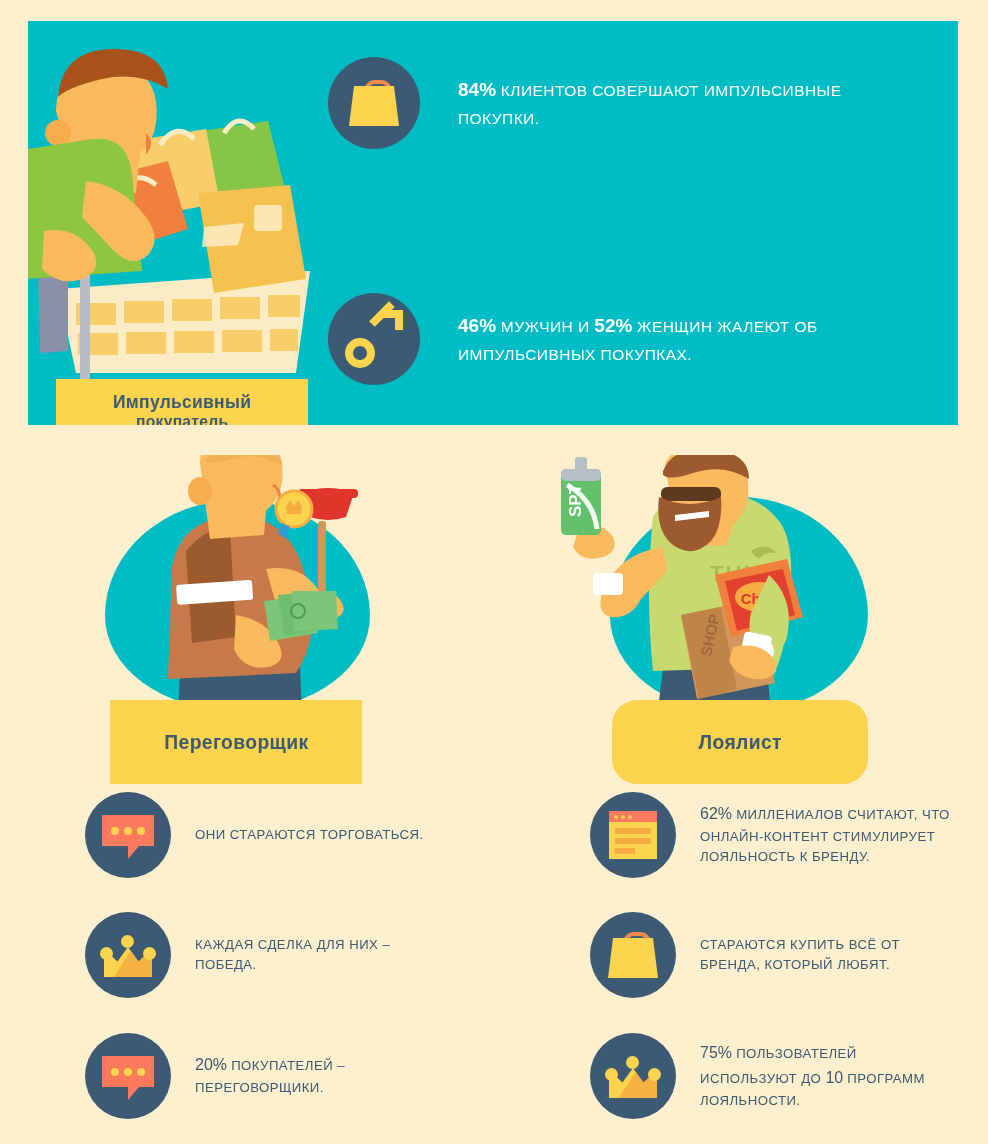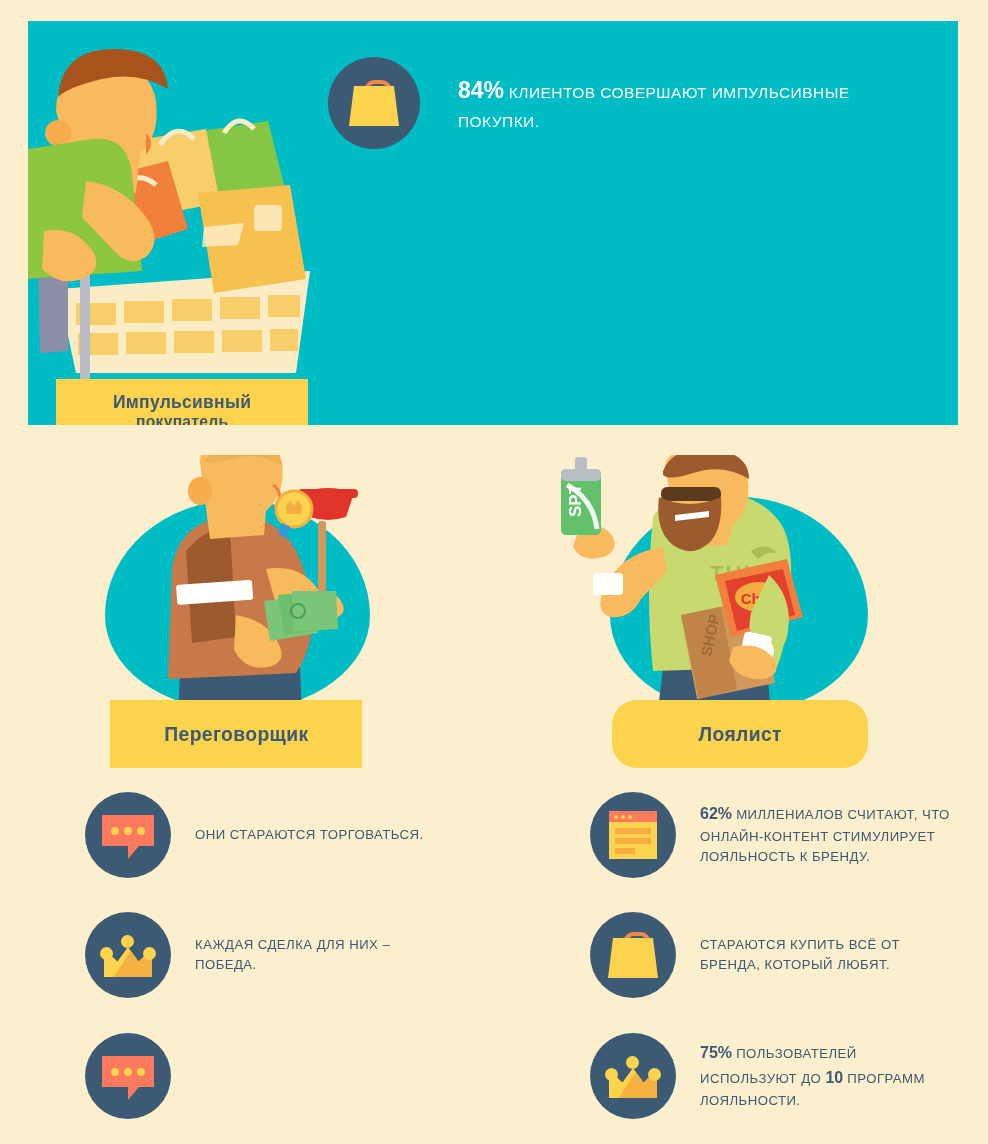--- a/index.html
+++ b/index.html
@@ -55,37 +55,37 @@
   }
   .fact-txt{
     margin-left:38px;
     color:#ffffff;
     font-size:15.5px;
     letter-spacing:.45px;
     line-height:1.62;
     max-width:460px;
     text-transform:uppercase;
   }
-  .fact-txt b{font-weight:bold;font-size:23px;letter-spacing:0;}
+  .fact-txt b{font-weight:bold;font-size:19px;letter-spacing:0;}
 
   
   .col{position:absolute;top:455px;width:440px;height:690px;}
   .col.left{left:40px;}
   .col.right{left:545px;}
 
   .blob{
     position:absolute;left:65px;top:45px;width:265px;height:210px;
     background:#00BCC4;border-radius:50% 50% 48% 48%/55% 55% 45% 45%;
   }
   .col.right .blob{left:65px;top:42px;width:258px;height:215px;}
 
   .illus{position:absolute;left:0;top:0;width:440px;height:262px;overflow:hidden;}
 
   .caption{
-    position:absolute;top:245px;width:252px;height:68px;
+    position:absolute;top:245px;width:252px;height:84px;
     background:#FCD34D;
     display:flex;align-items:center;justify-content:center;
   }
   .col.left .caption{left:70px;}
   .col.right .caption{left:67px;width:256px;border-radius:25px;}
   .caption .cap-text{
     color:#3C5A73;font-weight:bold;font-size:21px;letter-spacing:.4px;
     transform:scaleX(.92);
   }
 
@@ -100,21 +100,21 @@
   }
   .row-txt{
     margin-left:24px;
     color:#3C5A73;
     font-size:13.2px;
     letter-spacing:.45px;
     line-height:1.55;
     text-transform:uppercase;
     max-width:250px;
   }
-  .row-txt b{font-weight:bold;font-size:16px;letter-spacing:0;}
+  .row-txt b{font-weight:normal;font-size:16px;letter-spacing:0;}
 
   
   .ico{position:absolute;left:50%;top:50%;transform:translate(-50%,-50%);}
 
   
   .bag{width:50px;height:46px;position:relative;}
   .bag .body{
     position:absolute;bottom:0;left:0;width:0;height:0;
     border-left:5px solid transparent;border-right:5px solid transparent;
     border-bottom:40px solid #FCD34D;
@@ -259,20 +259,30 @@
         <div class="circ">
           <div class="ico bag">
             <div class="handle"></div>
             <div class="body"></div>
           </div>
         </div>
         <div class="fact-txt"><b>84%</b><span> клиентов совершают импульсивные покупки.</span></div>
       </div>
 
 
+      <div class="fact-row r3">
+        <div class="circ">
+          <div class="ico mars">
+            <div class="ring"></div>
+            <div class="arrow-line"></div>
+            <div class="arrow-head"></div>
+          </div>
+        </div>
+        <div class="fact-txt"><b>46%</b><span> мужчин и </span><b>52%</b><span> женщин жалеют об импульсивных покупках.</span></div>
+      </div>
 
     </div>
   </div>
 
   <div class="col left">
     <div class="blob"></div>
 
     <div class="illus">
       <svg width="440" height="262" viewBox="0 0 440 262">
 
@@ -342,20 +352,21 @@
     <div class="row i2">
       <div class="circ-sm">
         <div class="ico bubble">
           <div class="bb"></div>
           <div class="dot d1"></div>
           <div class="dot d2"></div>
           <div class="dot d3"></div>
           <div class="tail"></div>
         </div>
       </div>
+      <div class="row-txt"><b>20%</b><span> покупателей – переговорщики.</span></div>
     </div>
   </div>
 
   <div class="col right">
     <div class="blob"></div>
 
     <div class="illus">
       <svg width="440" height="262" viewBox="0 0 440 262">
 
         <path d="M118,214 L222,210 L226,262 L112,262 Z" fill="#3C5A73"></path>

